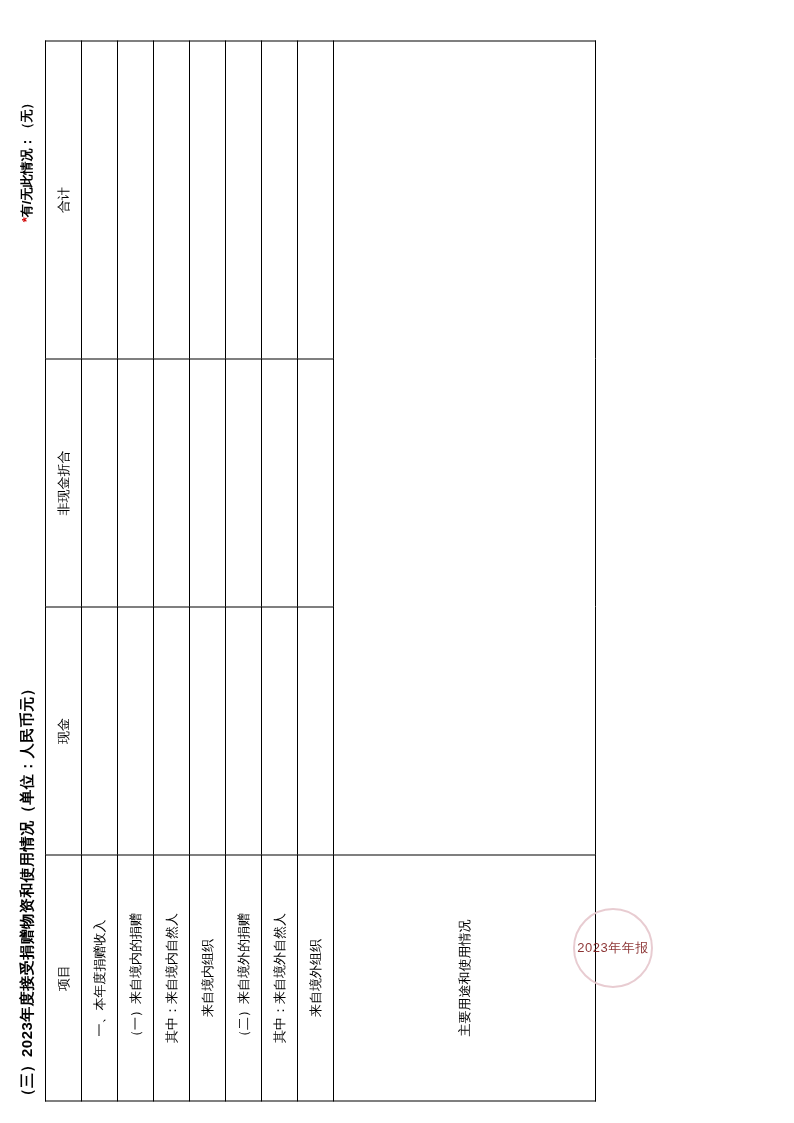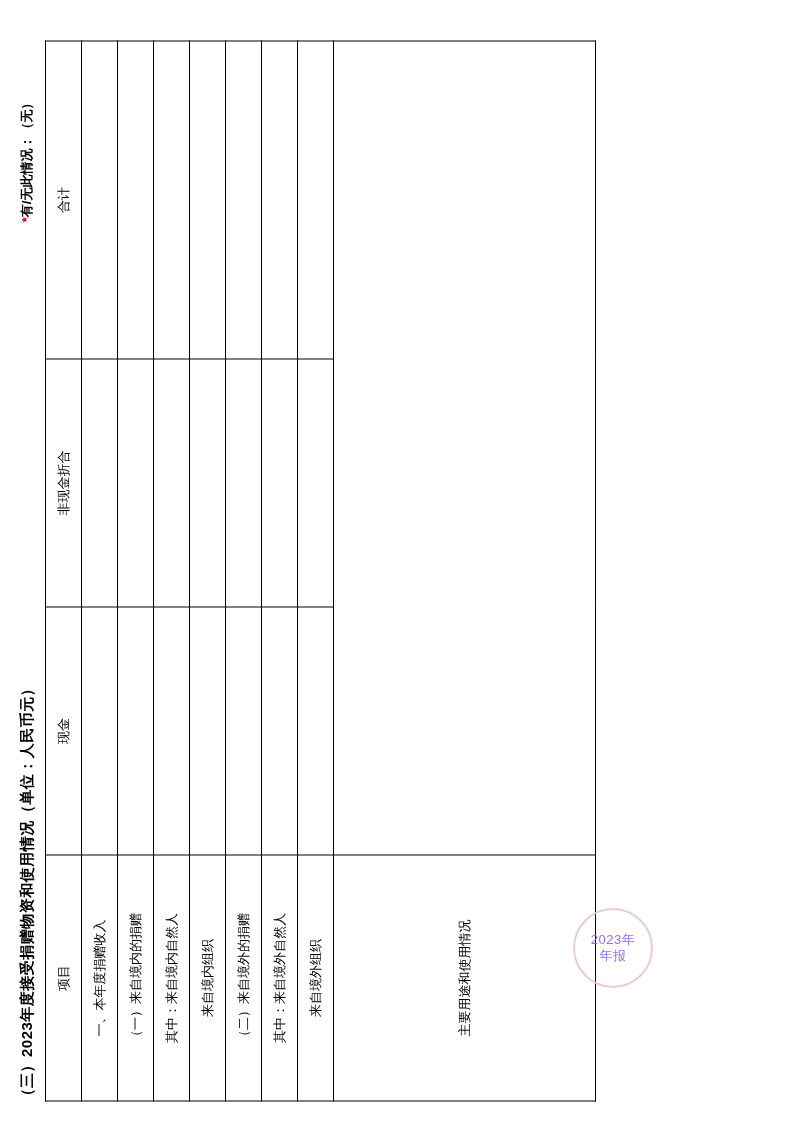--- a/index.html
+++ b/index.html
@@ -100,26 +100,26 @@
   col.c2 { width: 248px; }
   col.c3 { width: 318px; }
 
   
   .watermark {
     position: absolute;
     width: 76px;
     height: 76px;
     border: 2px solid #e6c7cd;
     border-radius: 50%;
-    color: #8b5cf6;
+    color: #7f1d1d;
     font-size: 13px;
     line-height: 16px;
     text-align: center;
     display: flex;
-    flex-direction: column;
+    flex-direction: row;
     align-items: center;
     justify-content: center;
     letter-spacing: 0.5px;
     opacity: 0.9;
   }
 </style>
 </head>
 <body>
 
 <div id="page">

